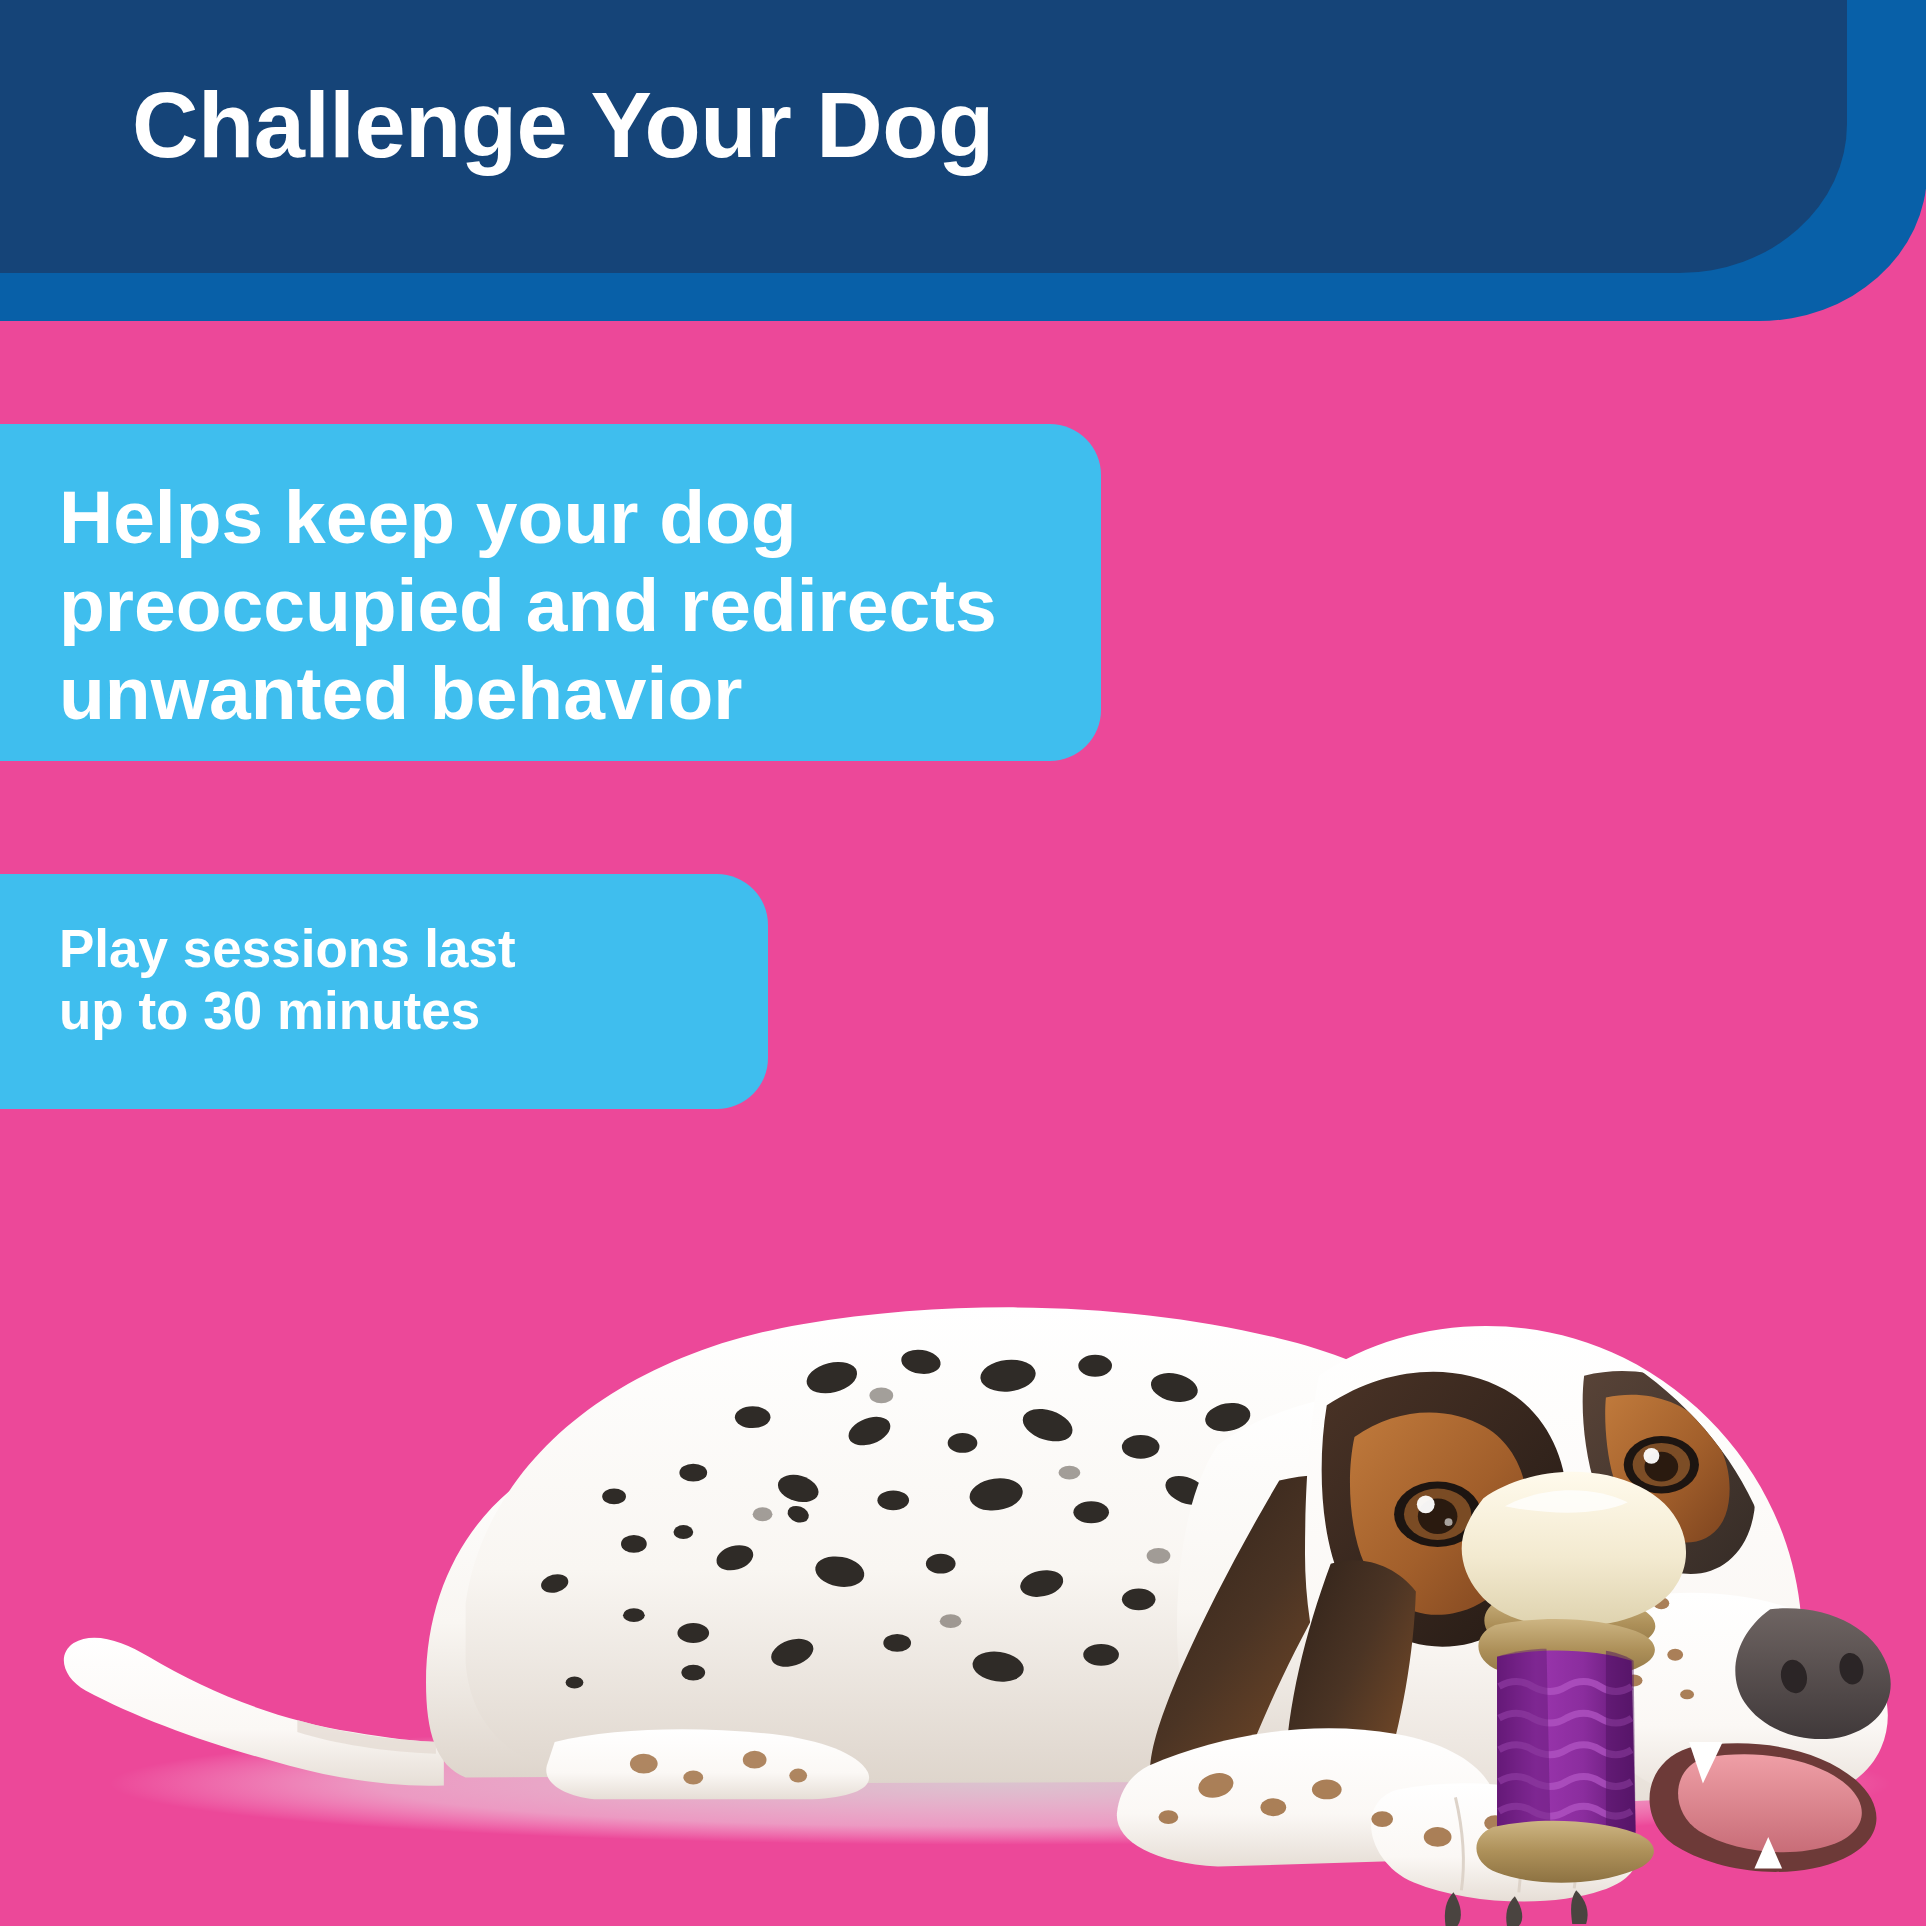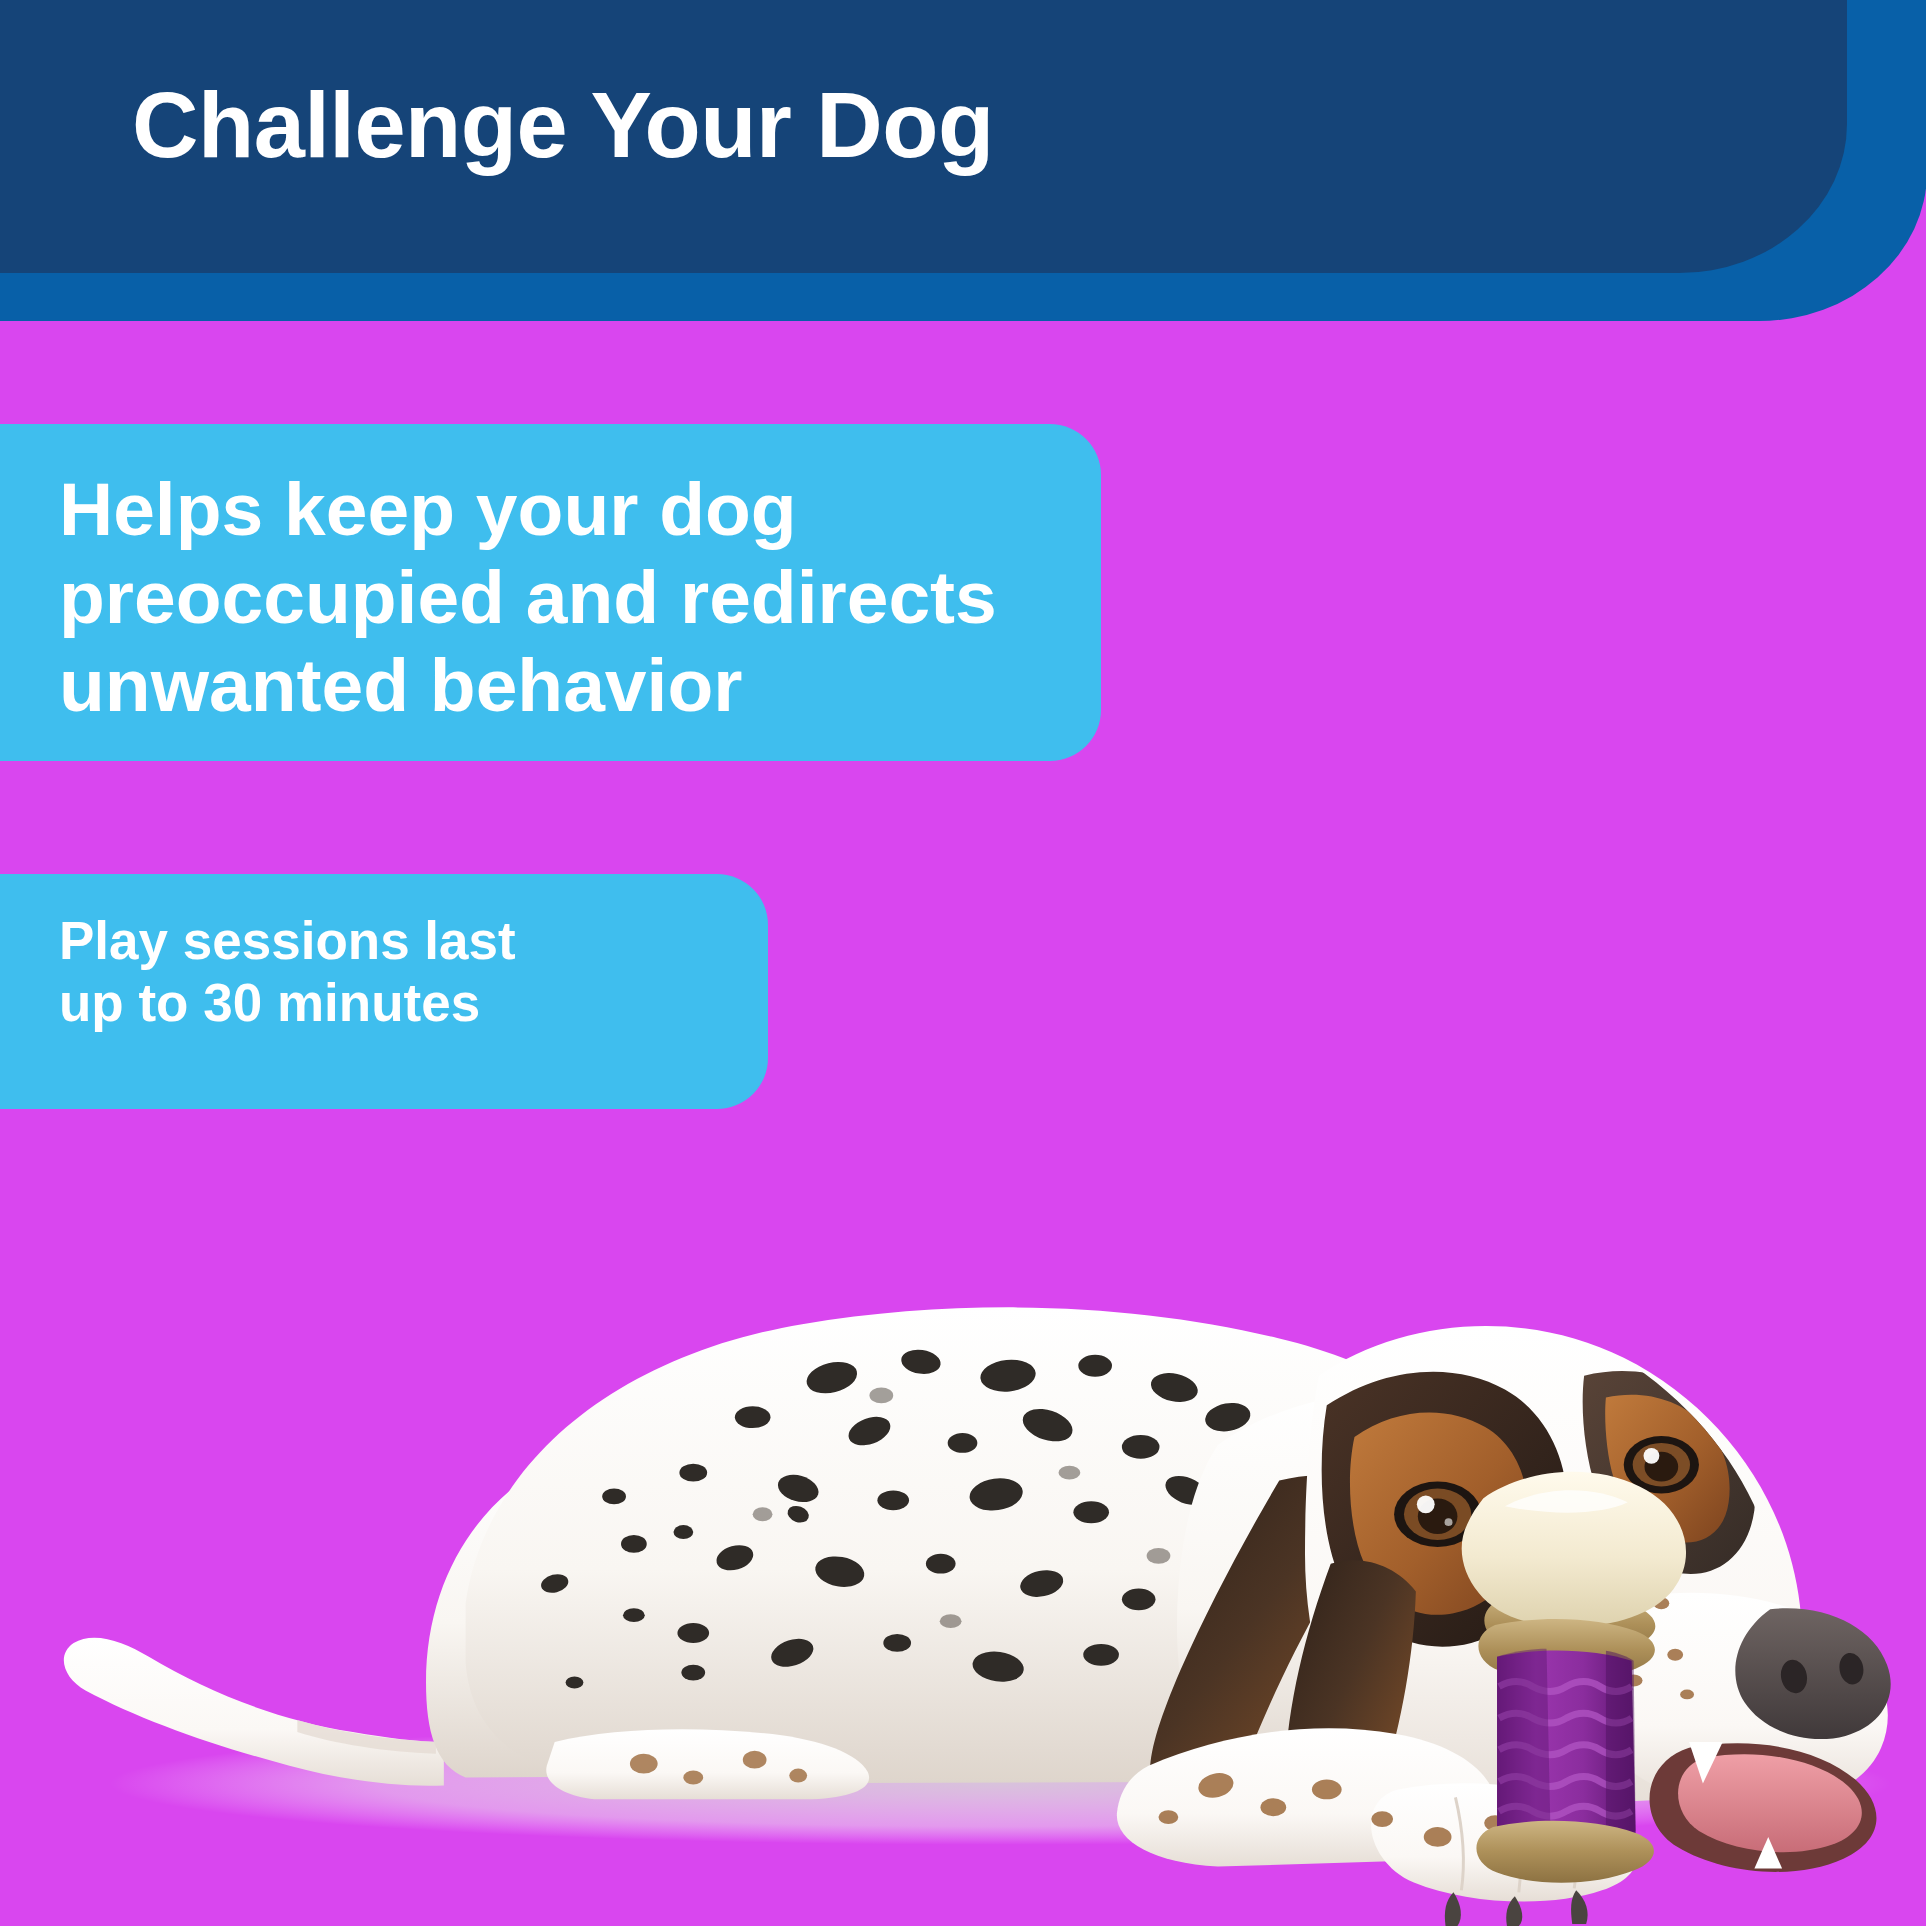--- a/index.html
+++ b/index.html
@@ -8,21 +8,21 @@
     padding: 0;
     background: #ffffff;
   }
   body {
     font-family: "Liberation Sans", sans-serif;
   }
   #canvas {
     position: relative;
     width: 1927px;
     height: 1927px;
-    background: #d946ef;
+    background: #ec4899;
     overflow: hidden;
   }
 
   
   .header-band-light {
     position: absolute;
     left: 0;
     top: 0;
     width: 1927px;
     height: 321px;
@@ -54,20 +54,21 @@
   .callout {
     position: absolute;
     background: #3fbeee;
     color: #ffffff;
     font-weight: bold;
     box-sizing: border-box;
   }
   .callout-text {
     display: block;
     white-space: pre-line;
+    margin-top: 8px;
   }
   #callout-1 {
     left: 0;
     top: 424px;
     width: 1101px;
     height: 337px;
     border-top-right-radius: 51px;
     border-bottom-right-radius: 51px;
     padding: 42px 40px 0 59px;
   }

